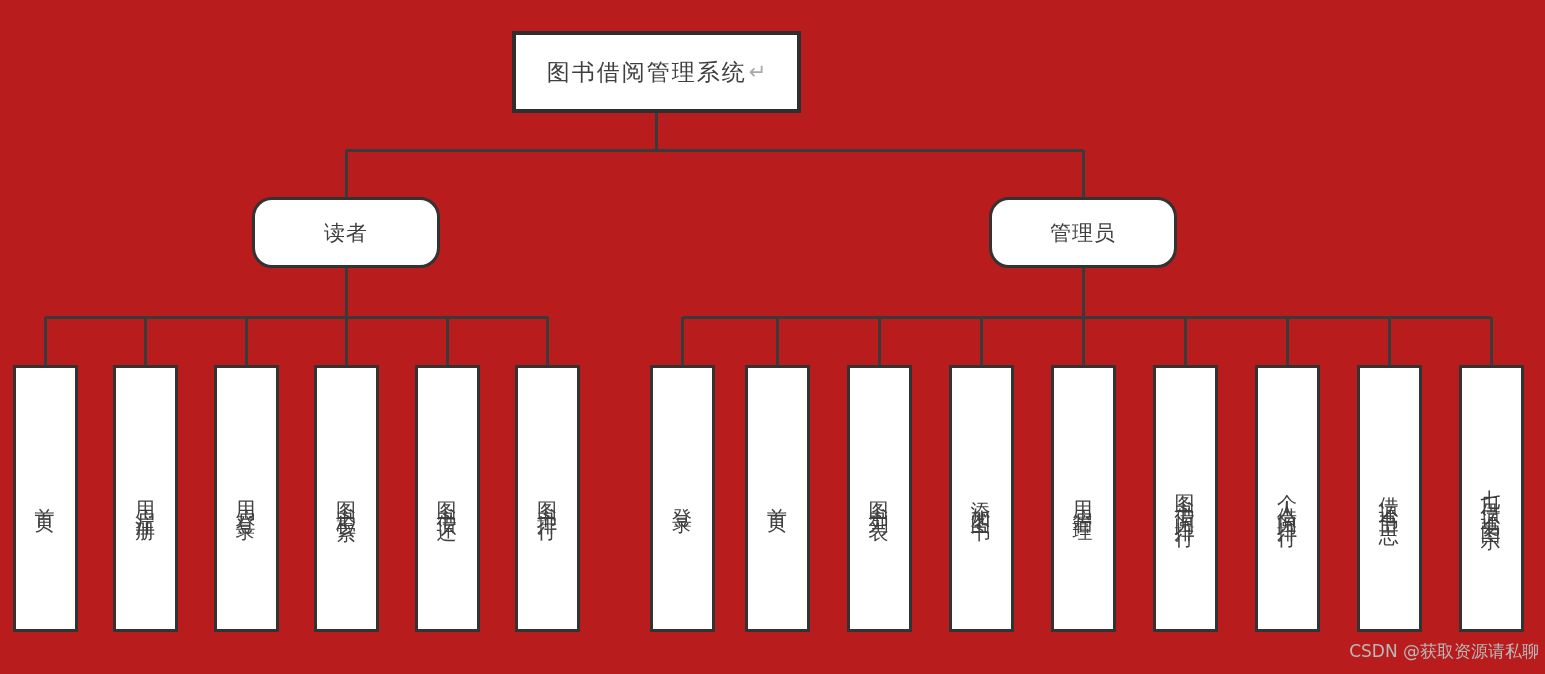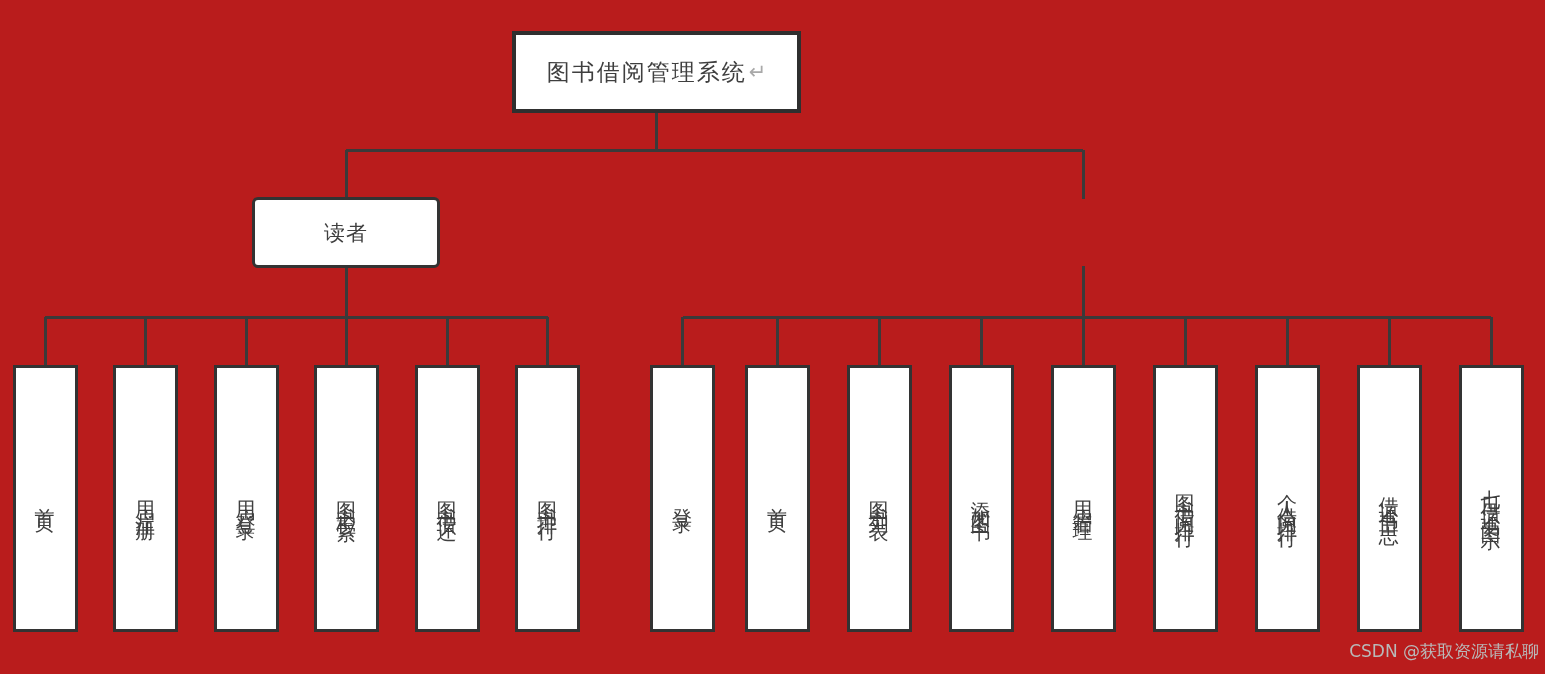--- a/index.html
+++ b/index.html
@@ -40,21 +40,21 @@
   .return-mark {
     color: #a9a9a9;
     font-size: 21px;
     margin-left: 2px;
     letter-spacing: 0;
   }
   .branch-node {
     top: 197px;
     width: 188px; height: 71px;
     border: 3px solid #333333;
-    border-radius: 6px;
+    border-radius: 20px;
     font-size: 21px;
     letter-spacing: 1px;
   }
   .branch-reader { left: 252px; }
   .branch-admin  { left: 989px; }
   .leaf {
     top: 365px;
     width: 65px; height: 267px;
     border: 3px solid #333333;
   }
@@ -110,20 +110,23 @@
 
   <div class="node root-node">
     <span>图书借阅管理系统</span>
       <span class="return-mark">↵</span>
   </div>
 
   <div class="node branch-node branch-reader">
     <span>读者</span>
   </div>
 
+  <div class="node branch-node branch-admin">
+    <span>管理员</span>
+  </div>
 
   <div class="node leaf" style="left:12.5px">
       <span>首页</span>
     </div>
   <div class="node leaf" style="left:113px">
       <span>用户注册</span>
     </div>
   <div class="node leaf" style="left:213.5px">
       <span>用户登录</span>
     </div>

